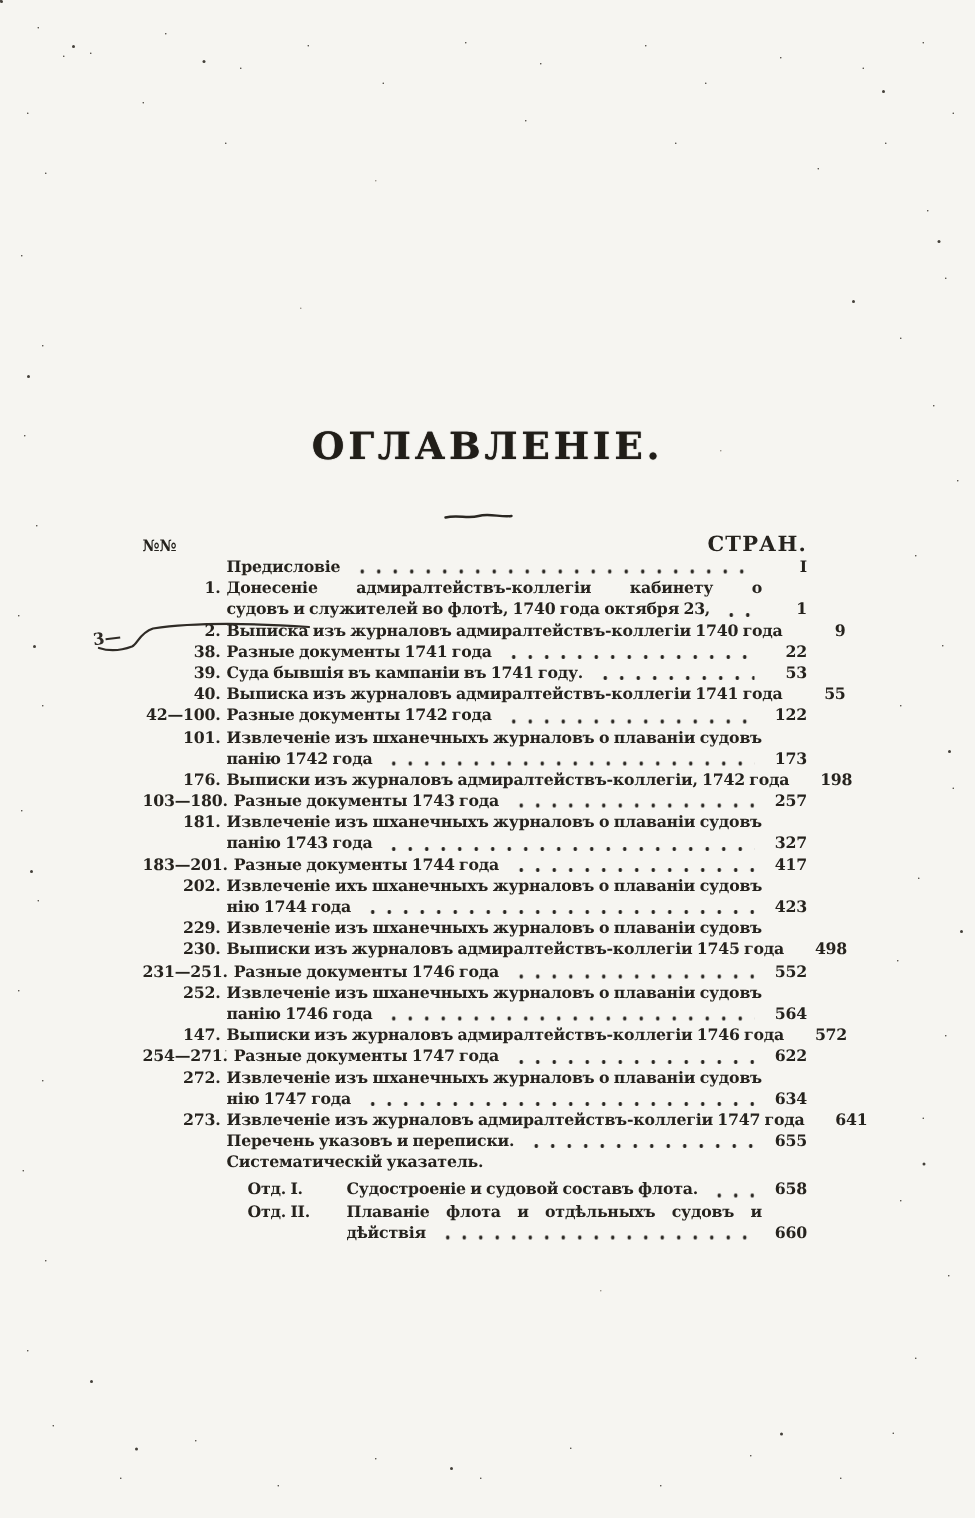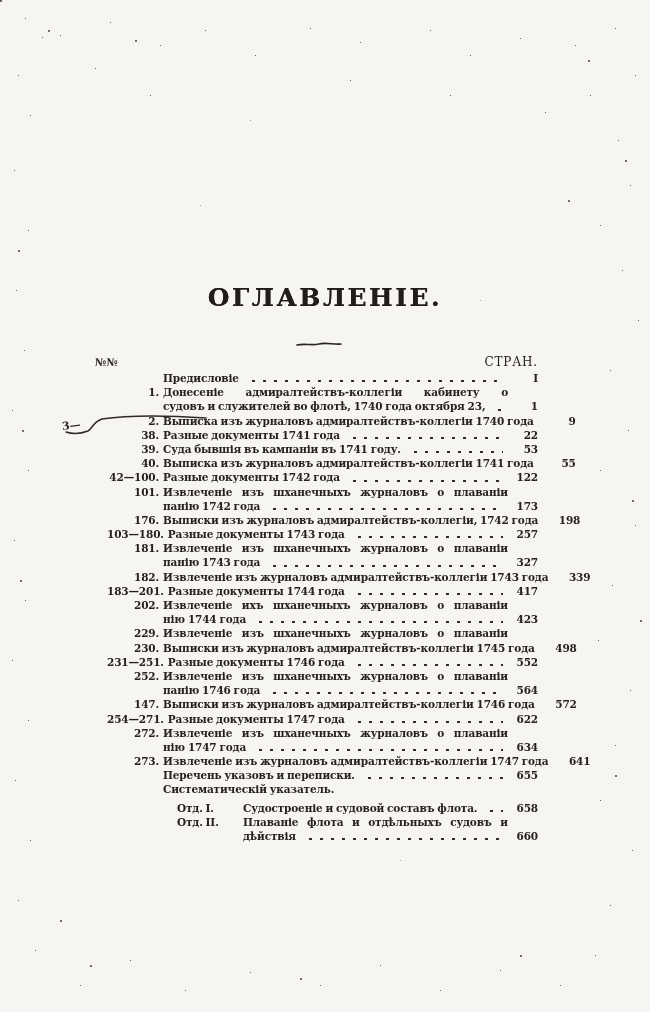--- a/index.html
+++ b/index.html
@@ -30,26 +30,26 @@
     135px 40px #44403a,568px 200px #44403a,22px 430px #44403a,640px 620px #44403a,90px 965px #44403a;}
 
   .title{position:absolute;top:283px;left:0;width:650px;text-align:center;
          font-size:25px;font-weight:700;letter-spacing:2.5px;color:#211e19;
          text-shadow:0 0 0.6px #211e19;z-index:2;}
   .divider{position:absolute;top:341px;left:296px;z-index:2;}
 
   .cols-header{position:absolute;top:355px;left:95px;width:443px;display:flex;
                justify-content:space-between;align-items:baseline;z-index:2;}
   .nn{font-size:10.5px;font-weight:700;}
-  .stran{font-size:12px;font-weight:400;letter-spacing:0.8px;}
+  .stran{font-size:14px;font-weight:700;letter-spacing:0.8px;}
 
   .toc{position:absolute;top:371px;left:95px;width:443px;z-index:2;}
   .toc-row{display:flex;align-items:baseline;line-height:14.2px;height:14.2px;
            font-size:10.5px;font-weight:700;letter-spacing:-0.15px;word-spacing:-0.6px;
-           white-space:nowrap;margin-left:12px;}
+           white-space:nowrap;}
   .num{flex:0 0 52px;text-align:right;margin-right:4px;}
   .otd{flex:0 0 58px;margin-left:14px;margin-right:8px;}
   .txt{flex:0 0 auto;}
   .txt.fill{flex:1 1 auto;text-align:justify;text-align-last:justify;white-space:normal;overflow:hidden;height:14.2px;}
   .leader{flex:1 1 auto;align-self:flex-end;height:4px;margin:0 5px 2px 7px;
           background-image:radial-gradient(circle,#2a2722 1.1px,rgba(0,0,0,0) 1.4px);
           background-size:11px 4px;background-position:2px 0;background-repeat:repeat-x;}
   .leader.blank{background:none;}
   .pg{flex:0 0 30px;text-align:right;}
 
@@ -168,27 +168,20 @@
     <span class="pg"></span>
   </div>
       <div class="toc-row">
     <span class="num"></span>
 
     <span class="txt">панію 1743 года</span>
     <span class="leader"></span>
     <span class="pg">327</span>
   </div>
       <div class="toc-row">
-    <span class="num">182.</span>
-
-    <span class="txt">Извлеченіе изъ журналовъ адмиралтействъ-коллегіи 1743 года</span>
-    <span class="leader"></span>
-    <span class="pg">339</span>
-  </div>
-      <div class="toc-row">
     <span class="num">183—201.</span>
 
     <span class="txt">Разные документы 1744 года</span>
     <span class="leader"></span>
     <span class="pg">417</span>
   </div>
       <div class="toc-row">
     <span class="num">202.</span>
 
     <span class="txt fill">Извлеченіе ихъ шханечныхъ журналовъ о плаваніи судовъ въ кампа-</span>

